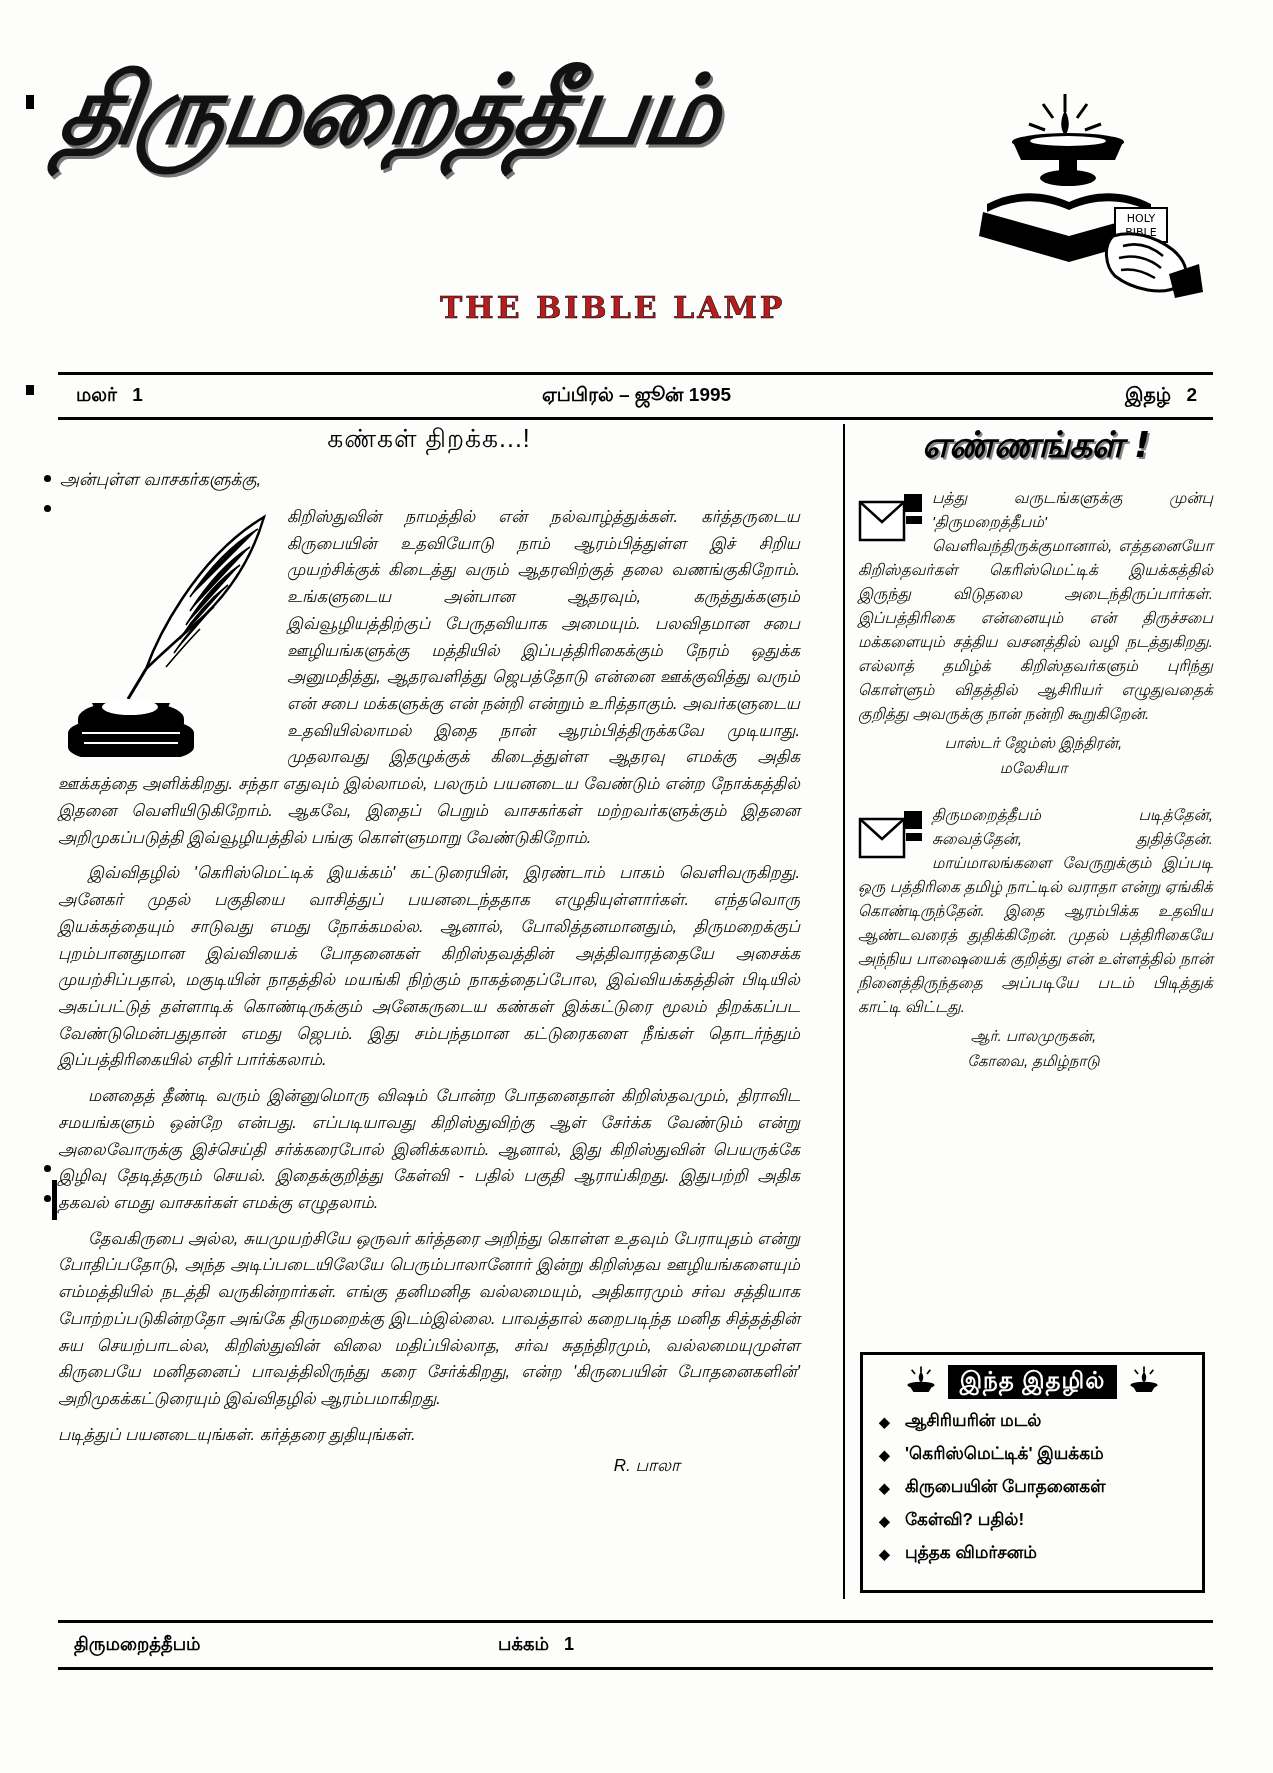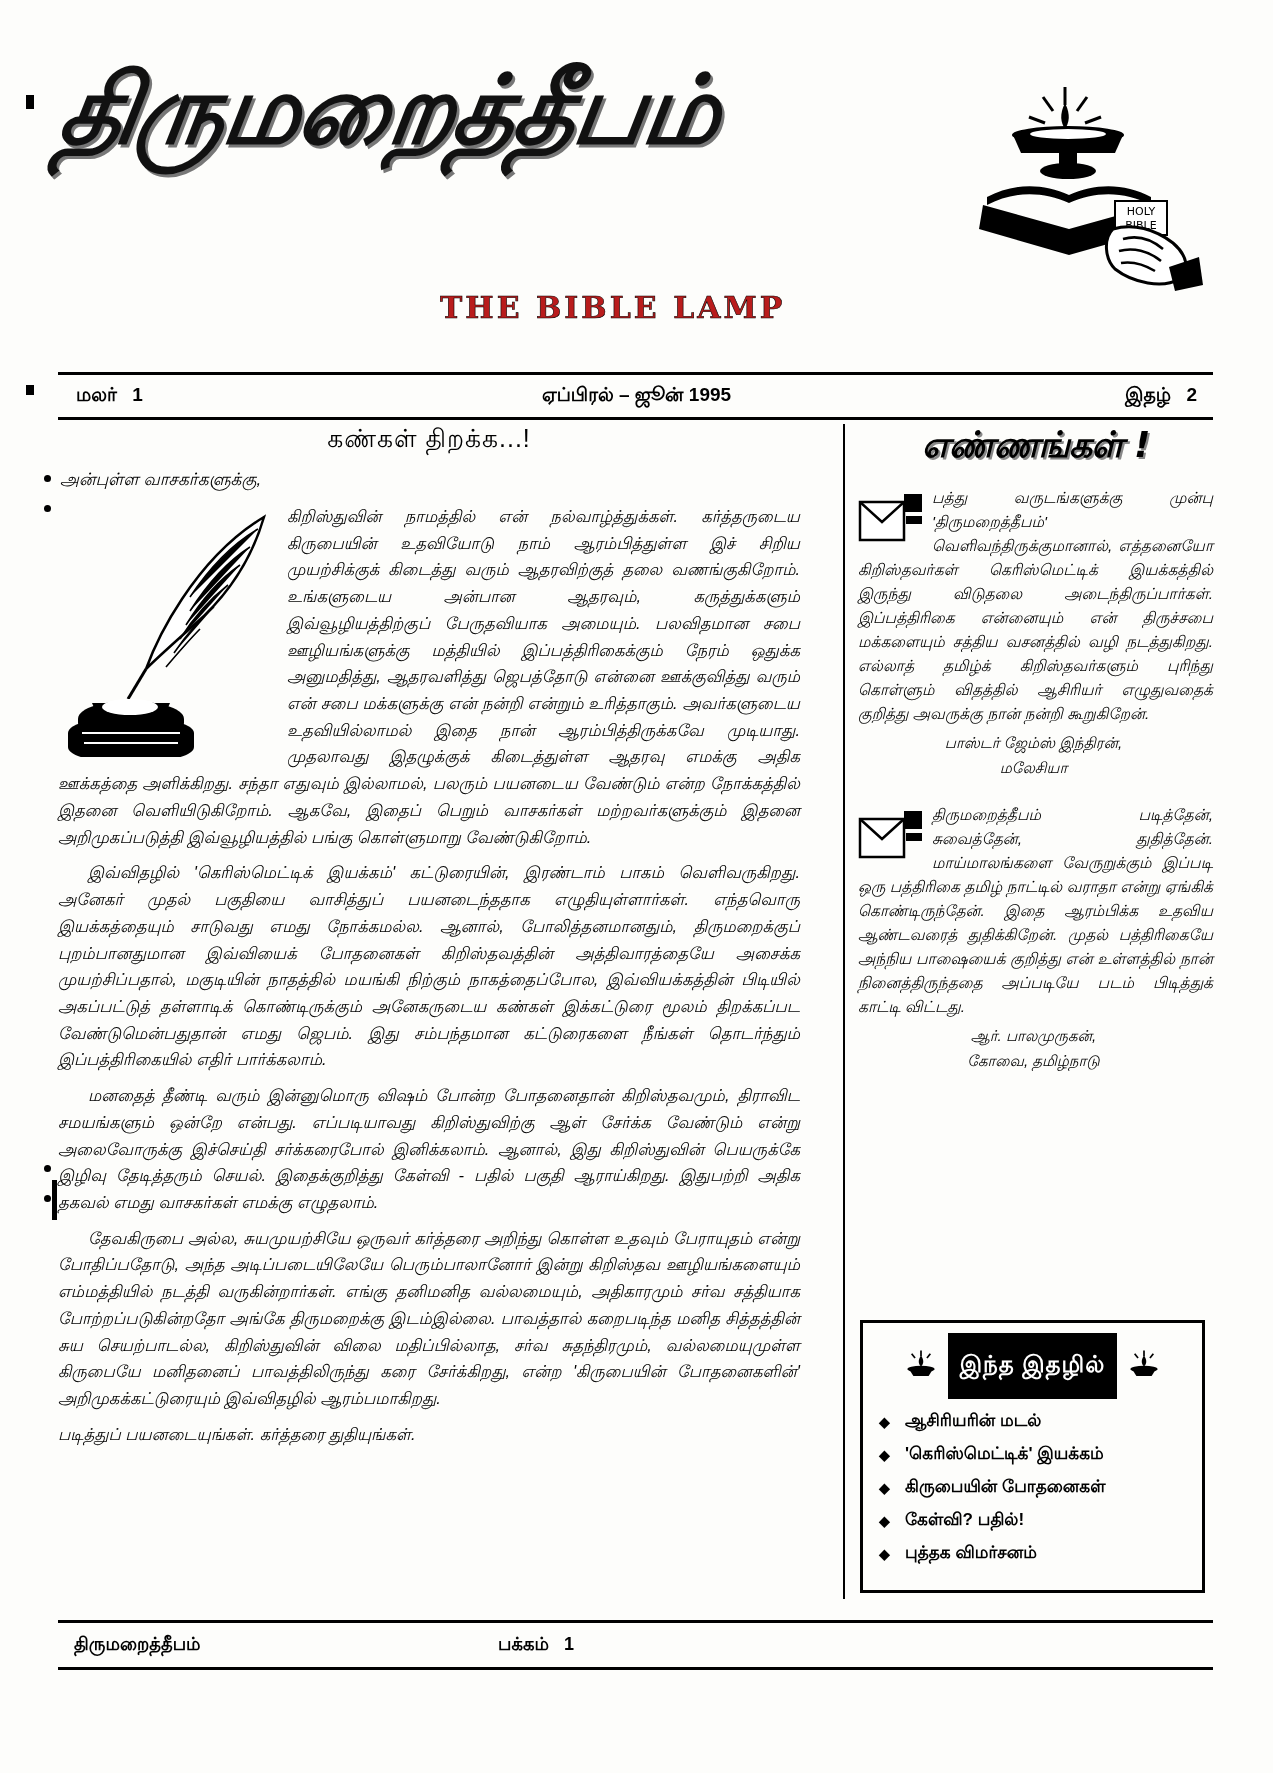--- a/index.html
+++ b/index.html
@@ -49,21 +49,21 @@
     font-family: "DejaVu Serif", serif;
     font-size: 30px;
     font-weight: bold;
     letter-spacing: 3px;
     color: #b91c1c;
     -webkit-text-stroke: 0.6px #000;
   }
   .lamp-art {
     position: absolute;
     right: 70px;
-    top: 79px;
+    top: 86px;
     width: 230px;
     height: 215px;
   }
   
   .issue-bar {
     position: absolute;
     left: 58px;
     top: 372px;
     width: 1155px;
     height: 42px;
@@ -198,21 +198,21 @@
     align-items: center;
     justify-content: center;
     gap: 10px;
     margin-bottom: 12px;
   }
   .contents-title {
     font-size: 23px;
     font-weight: bold;
     background: #000;
     color: #fff;
-    padding: 18px 12px;
+    padding: 2px 12px;
     letter-spacing: 1px;
   }
   .contents-list { margin: 0; padding: 0; list-style: none; }
   .contents-list li {
     font-size: 17px;
     font-weight: bold;
     margin: 0 0 12px 0;
     padding-left: 34px;
     position: relative;
   }
@@ -351,20 +351,21 @@
             <line x1="26" y1="236" x2="120" y2="236"></line>
           </g>
         </svg>
       </div>
 
       <p class="body-text noindent">கிறிஸ்துவின் நாமத்தில் என் நல்வாழ்த்துக்கள். கர்த்தருடைய கிருபையின் உதவியோடு நாம் ஆரம்பித்துள்ள இச் சிறிய முயற்சிக்குக் கிடைத்து வரும் ஆதரவிற்குத் தலை வணங்குகிறோம். உங்களுடைய அன்பான ஆதரவும், கருத்துக்களும் இவ்வூழியத்திற்குப் பேருதவியாக அமையும். பலவிதமான சபை ஊழியங்களுக்கு மத்தியில் இப்பத்திரிகைக்கும் நேரம் ஒதுக்க அனுமதித்து, ஆதரவளித்து ஜெபத்தோடு என்னை ஊக்குவித்து வரும் என் சபை மக்களுக்கு என் நன்றி என்றும் உரித்தாகும். அவர்களுடைய உதவியில்லாமல் இதை நான் ஆரம்பித்திருக்கவே முடியாது. முதலாவது இதழுக்குக் கிடைத்துள்ள ஆதரவு எமக்கு அதிக ஊக்கத்தை அளிக்கிறது. சந்தா எதுவும் இல்லாமல், பலரும் பயனடைய வேண்டும் என்ற நோக்கத்தில் இதனை வெளியிடுகிறோம். ஆகவே, இதைப் பெறும் வாசகர்கள் மற்றவர்களுக்கும் இதனை அறிமுகப்படுத்தி இவ்வூழியத்தில் பங்கு கொள்ளுமாறு வேண்டுகிறோம்.</p>
       <p class="body-text">இவ்விதழில் 'கெரிஸ்மெட்டிக் இயக்கம்' கட்டுரையின், இரண்டாம் பாகம் வெளிவருகிறது. அனேகர் முதல் பகுதியை வாசித்துப் பயனடைந்ததாக எழுதியுள்ளார்கள். எந்தவொரு இயக்கத்தையும் சாடுவது எமது நோக்கமல்ல. ஆனால், போலித்தனமானதும், திருமறைக்குப் புறம்பானதுமான இவ்வியைக் போதனைகள் கிறிஸ்தவத்தின் அத்திவாரத்தையே அசைக்க முயற்சிப்பதால், மகுடியின் நாதத்தில் மயங்கி நிற்கும் நாகத்தைப்போல, இவ்வியக்கத்தின் பிடியில் அகப்பட்டுத் தள்ளாடிக் கொண்டிருக்கும் அனேகருடைய கண்கள் இக்கட்டுரை மூலம் திறக்கப்பட வேண்டுமென்பதுதான் எமது ஜெபம். இது சம்பந்தமான கட்டுரைகளை நீங்கள் தொடர்ந்தும் இப்பத்திரிகையில் எதிர் பார்க்கலாம்.</p>
       <p class="body-text">மனதைத் தீண்டி வரும் இன்னுமொரு விஷம் போன்ற போதனைதான் கிறிஸ்தவமும், திராவிட சமயங்களும் ஒன்றே என்பது. எப்படியாவது கிறிஸ்துவிற்கு ஆள் சேர்க்க வேண்டும் என்று அலைவோருக்கு இச்செய்தி சர்க்கரைபோல் இனிக்கலாம். ஆனால், இது கிறிஸ்துவின் பெயருக்கே இழிவு தேடித்தரும் செயல். இதைக்குறித்து கேள்வி - பதில் பகுதி ஆராய்கிறது. இதுபற்றி அதிக தகவல் எமது வாசகர்கள் எமக்கு எழுதலாம்.</p>
       <p class="body-text">தேவகிருபை அல்ல, சுயமுயற்சியே ஒருவர் கர்த்தரை அறிந்து கொள்ள உதவும் பேராயுதம் என்று போதிப்பதோடு, அந்த அடிப்படையிலேயே பெரும்பாலானோர் இன்று கிறிஸ்தவ ஊழியங்களையும் எம்மத்தியில் நடத்தி வருகின்றார்கள். எங்கு தனிமனித வல்லமையும், அதிகாரமும் சர்வ சத்தியாக போற்றப்படுகின்றதோ அங்கே திருமறைக்கு இடம்இல்லை. பாவத்தால் கறைபடிந்த மனித சித்தத்தின் சுய செயற்பாடல்ல, கிறிஸ்துவின் விலை மதிப்பில்லாத, சர்வ சுதந்திரமும், வல்லமையுமுள்ள கிருபையே மனிதனைப் பாவத்திலிருந்து கரை சேர்க்கிறது, என்ற 'கிருபையின் போதனைகளின்' அறிமுகக்கட்டுரையும் இவ்விதழில் ஆரம்பமாகிறது.</p>
       <p class="body-text noindent">படித்துப் பயனடையுங்கள். கர்த்தரை துதியுங்கள்.</p>
+      <p class="sign-name">R. பாலா</p>
     </div>
 
     <div class="col-divider"></div>
 
     <div class="col-right">
       <div class="letters-head">எண்ணங்கள் !</div>
 
       <div>
         <div class="env-wrap">
           <svg viewBox="0 0 66 52" width="66" height="52" xmlns="http://www.w3.org/2000/svg">

